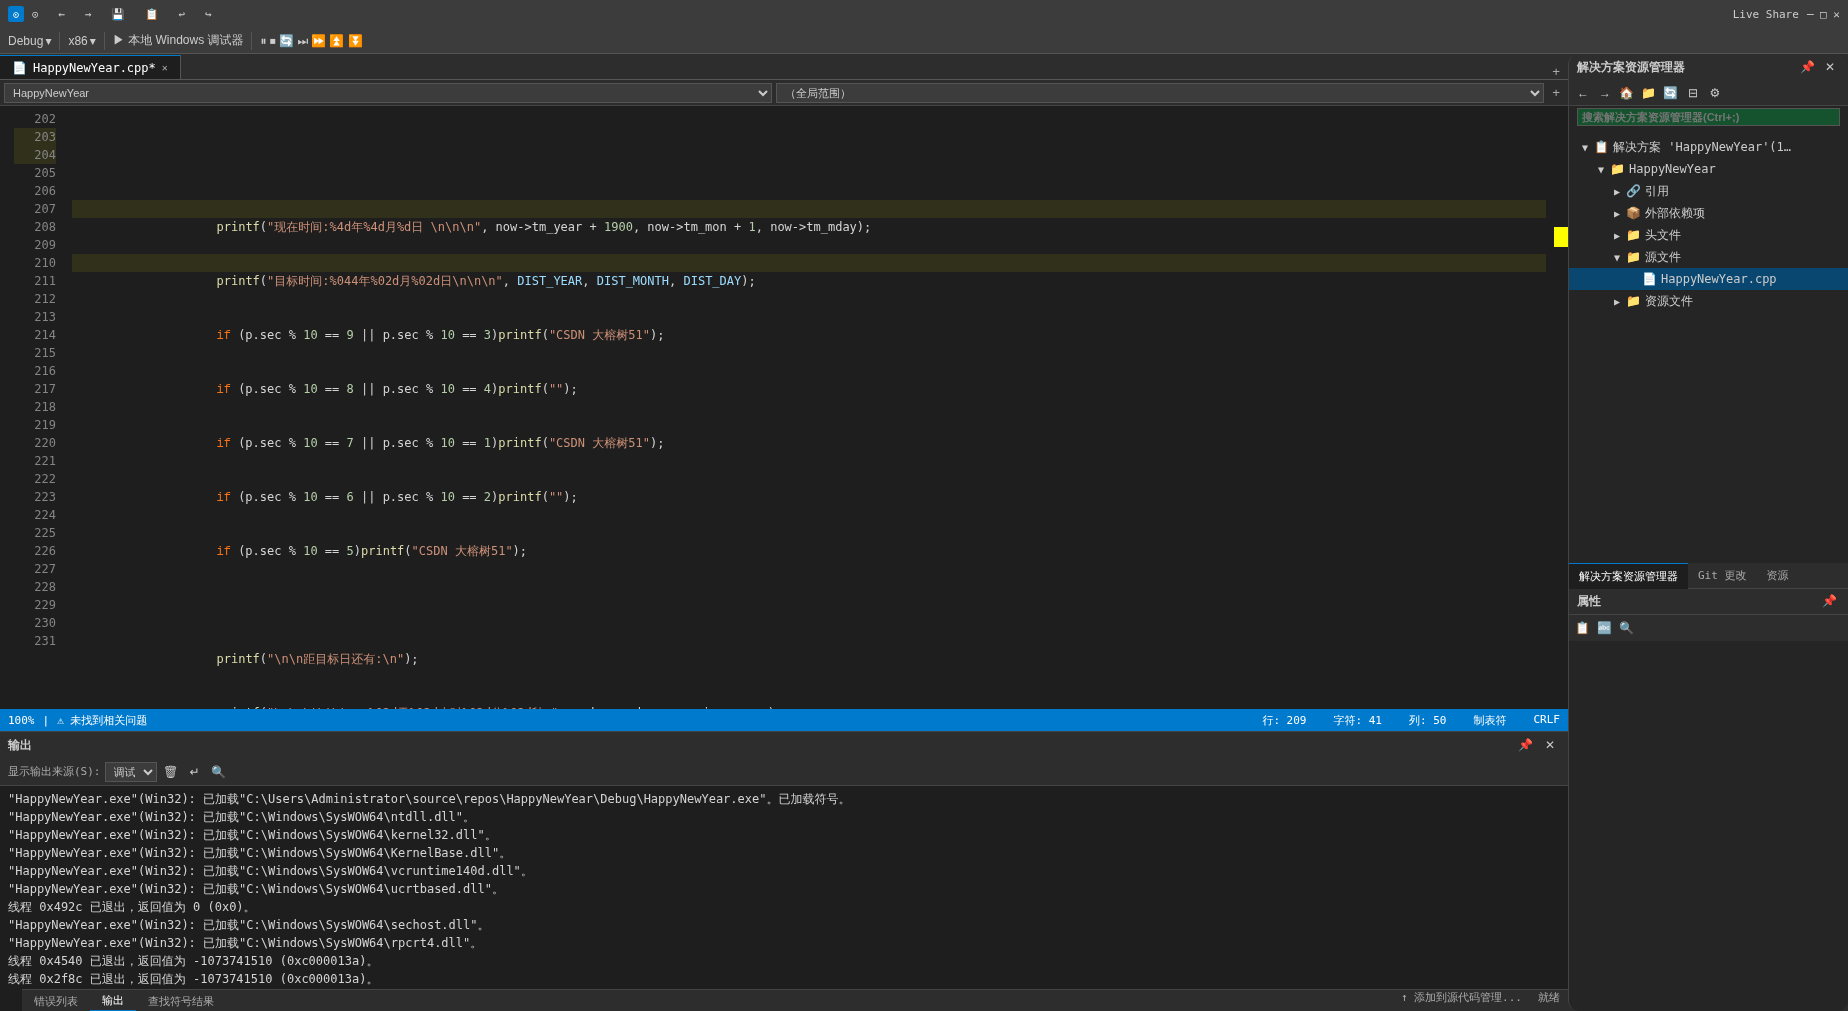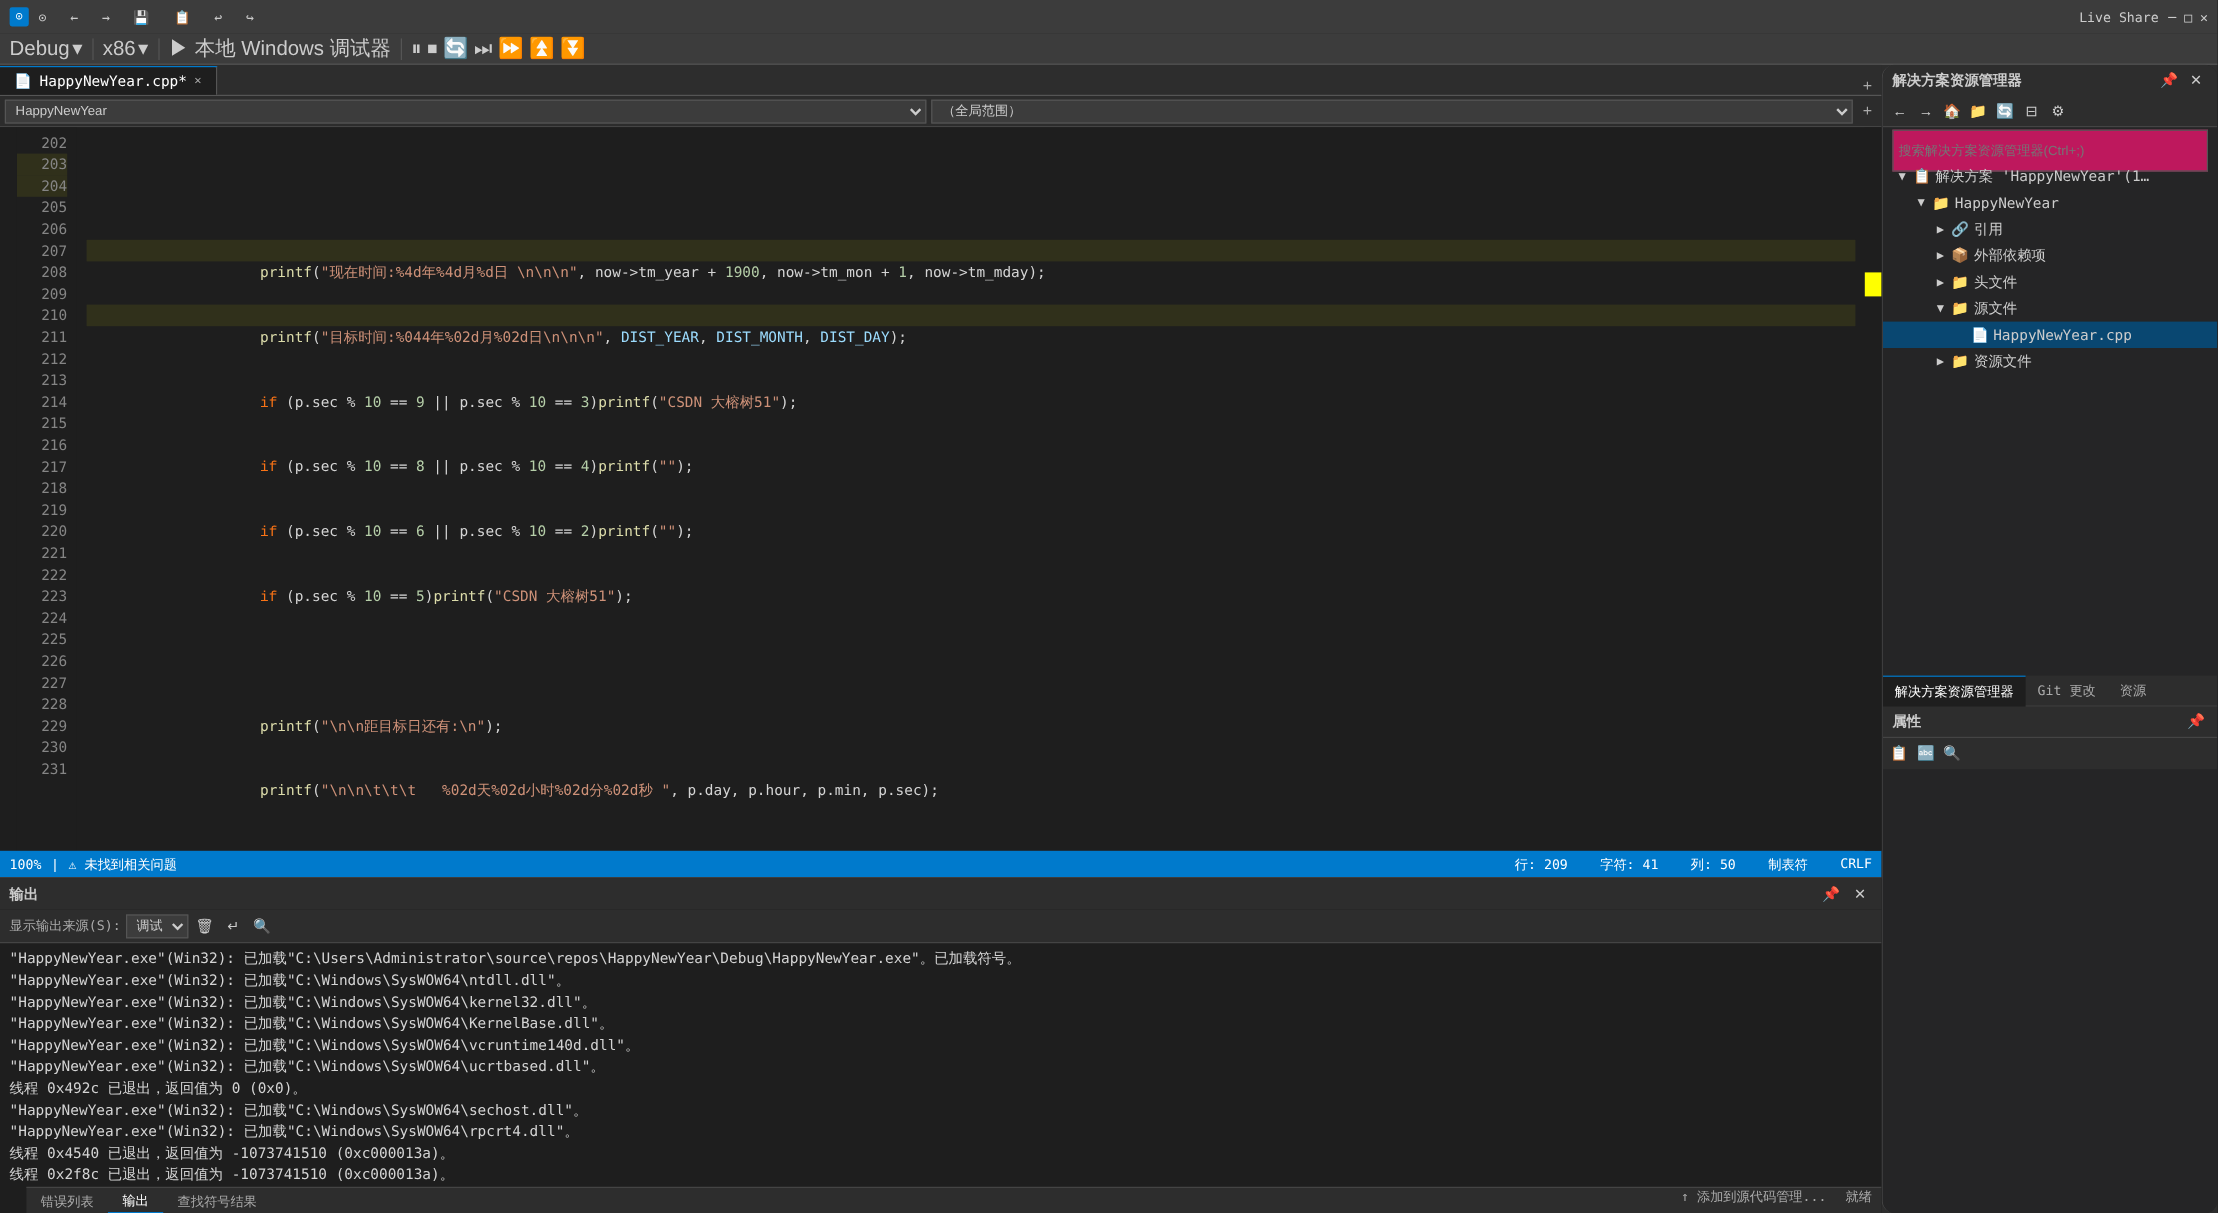--- a/index.html
+++ b/index.html
@@ -4,21 +4,21 @@
   <style>
     * { margin: 0; padding: 0; box-sizing: border-box; }
     body { font-family: 'Consolas', 'Microsoft YaHei', monospace; font-size: 12px; background: #2d2d2d; color: #d4d4d4; overflow: hidden; }
     
     
     #title-bar { height: 28px; background: #3c3c3c; display: flex; align-items: center; padding: 0 8px; gap: 4px; }
     .title-bar-icon { width: 16px; height: 16px; background: #007acc; border-radius: 2px; display: flex; align-items: center; justify-content: center; font-size: 10px; color: white; flex-shrink: 0; }
     
     
     #toolbar { height: 26px; background: #3c3c3c; display: flex; align-items: center; padding: 0 4px; gap: 2px; border-bottom: 1px solid #555; }
-    .toolbar-btn { height: 22px; padding: 0 4px; background: transparent; border: none; color: #cccccc; cursor: pointer; font-size: 17px; display: flex; align-items: center; gap: 2px; }
+    .toolbar-btn { height: 22px; padding: 0 4px; background: transparent; border: none; color: #cccccc; cursor: pointer; font-size: 12px; display: flex; align-items: center; gap: 2px; }
     .toolbar-separator { width: 1px; height: 18px; background: #555; margin: 0 2px; }
     
     
     #tab-bar { height: 26px; background: #2d2d2d; display: flex; align-items: flex-end; border-bottom: 1px solid #555; }
     .tab { height: 24px; padding: 0 12px; display: flex; align-items: center; gap: 6px; cursor: pointer; font-size: 12px; border-right: 1px solid #555; }
     .tab.active { background: #1e1e1e; color: #fff; border-top: 1px solid #007acc; }
     .tab-close { font-size: 10px; color: #aaa; cursor: pointer; }
     
     
     #code-nav { height: 26px; background: #2c2c2c; display: flex; align-items: center; gap: 4px; padding: 0 4px; border-bottom: 1px solid #444; }
@@ -187,20 +187,23 @@
           <div class="code-line" style="background:#ffff0015;">
             &nbsp;&nbsp;&nbsp;&nbsp;&nbsp;&nbsp;&nbsp;&nbsp;<span class="func">printf</span>(<span class="str">"目标时间:%044年%02d月%02d日\n\n\n"</span>, <span class="var">DIST_YEAR</span>, <span class="var">DIST_MONTH</span>, <span class="var">DIST_DAY</span>);
           </div>
           <div class="code-line">
             &nbsp;&nbsp;&nbsp;&nbsp;&nbsp;&nbsp;&nbsp;&nbsp;<span class="kw">if</span> (p.sec % <span class="num">10</span> == <span class="num">9</span> || p.sec % <span class="num">10</span> == <span class="num">3</span>)<span class="func">printf</span>(<span class="str">"CSDN 大榕树51"</span>);
           </div>
           <div class="code-line">
             &nbsp;&nbsp;&nbsp;&nbsp;&nbsp;&nbsp;&nbsp;&nbsp;<span class="kw">if</span> (p.sec % <span class="num">10</span> == <span class="num">8</span> || p.sec % <span class="num">10</span> == <span class="num">4</span>)<span class="func">printf</span>(<span class="str">""</span>);
           </div>
           <div class="code-line">
+            &nbsp;&nbsp;&nbsp;&nbsp;&nbsp;&nbsp;&nbsp;&nbsp;<span class="kw">if</span> (p.sec % <span class="num">10</span> == <span class="num">7</span> || p.sec % <span class="num">10</span> == <span class="num">1</span>)<span class="func">printf</span>(<span class="str">"CSDN 大榕树51"</span>);
+          </div>
+          <div class="code-line">
             &nbsp;&nbsp;&nbsp;&nbsp;&nbsp;&nbsp;&nbsp;&nbsp;<span class="kw">if</span> (p.sec % <span class="num">10</span> == <span class="num">6</span> || p.sec % <span class="num">10</span> == <span class="num">2</span>)<span class="func">printf</span>(<span class="str">""</span>);
           </div>
           <div class="code-line">
             &nbsp;&nbsp;&nbsp;&nbsp;&nbsp;&nbsp;&nbsp;&nbsp;<span class="kw">if</span> (p.sec % <span class="num">10</span> == <span class="num">5</span>)<span class="func">printf</span>(<span class="str">"CSDN 大榕树51"</span>);
           </div>
           <div class="code-line">&nbsp;</div>
           <div class="code-line">
             &nbsp;&nbsp;&nbsp;&nbsp;&nbsp;&nbsp;&nbsp;&nbsp;<span class="func">printf</span>(<span class="str">"\n\n距目标日还有:\n"</span>);
           </div>
           <div class="code-line">
@@ -307,21 +310,21 @@
         <button class="sidebar-btn">←</button>
         <button class="sidebar-btn">→</button>
         <button class="sidebar-btn">🏠</button>
         <button class="sidebar-btn">📁</button>
         <button class="sidebar-btn">🔄</button>
         <button class="sidebar-btn">⊟</button>
         <button class="sidebar-btn">⚙</button>
       </div>
 
       <div id="sidebar-search">
-        <input type="text" style="width: 100%; height: 35px; background: #be185d; border: 1px solid rgb(85, 85, 85); color: rgb(204, 204, 204); font-size: 11px; padding: 0px 4px;" placeholder="搜索解决方案资源管理器(Ctrl+;)">
+        <input type="text" style="width: 100%; height: 18px; background: #14532d; border: 1px solid rgb(85, 85, 85); color: rgb(204, 204, 204); font-size: 11px; padding: 0px 4px; font-weight: bold;" placeholder="搜索解决方案资源管理器(Ctrl+;)">
       </div>
 
       <div id="sidebar-tree">
         <div class="tree-item">
           <span class="tree-arrow">▼</span>
           <span class="tree-icon">📋</span>
           <span>解决方案 'HappyNewYear'(1…</span>
         </div>
         <div class="tree-item" style="padding-left:24px;">
           <span class="tree-arrow">▼</span>

